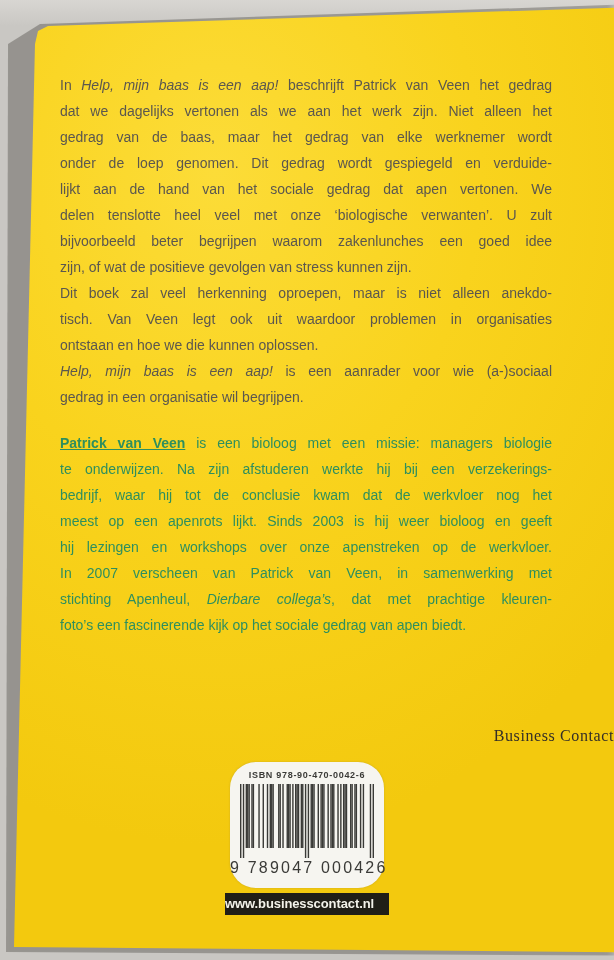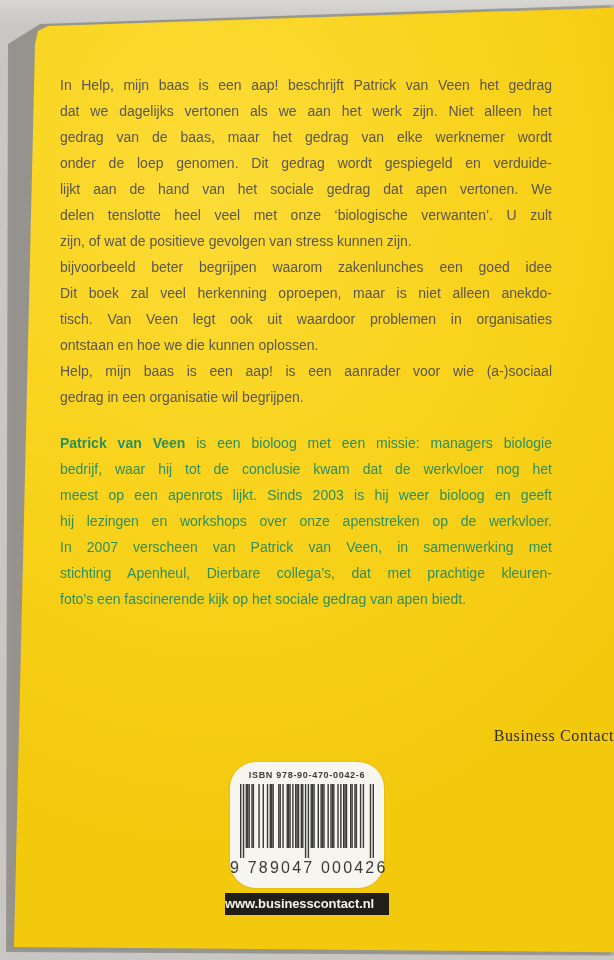--- a/index.html
+++ b/index.html
@@ -22,22 +22,22 @@
   .synopsis{
     position:absolute;left:60px;top:72px;width:492px;
     font-size:14px;line-height:26px;color:var(--text-body);
   }
   .bio{
     position:absolute;left:60px;top:430px;width:492px;
     font-size:14px;line-height:26px;color:var(--text-bio);
   }
   .tline{text-align:left;}
   .tline.just{text-align:justify;text-align-last:justify;}
-  .seg-italic{}
-  .seg-bold{font-weight:bold;}
+  .seg-italic{font-style:italic;}
+  .seg-bold{font-weight:bold;text-decoration:underline;}
   .publisher{
     position:absolute;left:0;top:727px;width:100%;
     text-align:right;
     font-family:"Liberation Serif", serif;
     font-size:16px;letter-spacing:0.6px;
     color:var(--text-publisher);
   }
   .isbn-panel{
     position:absolute;left:230px;top:762px;width:154px;height:126px;
     background:var(--panel-bg);
@@ -72,31 +72,32 @@
 
 <div class="cover">
 
   <div class="synopsis">
       <div class="tline just"><span class="seg-normal">In </span><span class="seg-italic">Help, mijn baas is een aap!</span><span class="seg-normal"> beschrijft Patrick van Veen het gedrag</span></div>
       <div class="tline just"><span class="seg-normal">dat we dagelijks vertonen als we aan het werk zijn. Niet alleen het</span></div>
       <div class="tline just"><span class="seg-normal">gedrag van de baas, maar het gedrag van elke werknemer wordt</span></div>
       <div class="tline just"><span class="seg-normal">onder de loep genomen. Dit gedrag wordt gespiegeld en verduide-</span></div>
       <div class="tline just"><span class="seg-normal">lijkt aan de hand van het sociale gedrag dat apen vertonen. We</span></div>
       <div class="tline just"><span class="seg-normal">delen tenslotte heel veel met onze ‘biologische verwanten’. U zult</span></div>
+      <div class="tline just"><span class="seg-normal">bijvoorbeeld beter begrijpen waarom zakenlunches een goed idee</span></div>
       <div class="tline"><span class="seg-normal">zijn, of wat de positieve gevolgen van stress kunnen zijn.</span></div>
-      <div class="tline just"><span class="seg-normal">bijvoorbeeld beter begrijpen waarom zakenlunches een goed idee</span></div>
       <div class="tline just"><span class="seg-normal">Dit boek zal veel herkenning oproepen, maar is niet alleen anekdo-</span></div>
       <div class="tline just"><span class="seg-normal">tisch. Van Veen legt ook uit waardoor problemen in organisaties</span></div>
       <div class="tline"><span class="seg-normal">ontstaan en hoe we die kunnen oplossen.</span></div>
       <div class="tline just"><span class="seg-italic">Help, mijn baas is een aap!</span><span class="seg-normal"> is een aanrader voor wie (a-)sociaal</span></div>
       <div class="tline"><span class="seg-normal">gedrag in een organisatie wil begrijpen.</span></div>
     </div>
 
   <div class="bio">
       <div class="tline just"><span class="seg-bold">Patrick van Veen</span><span class="seg-normal"> is een bioloog met een missie: managers biologie</span></div>
+      <div class="tline just"><span class="seg-normal">te onderwijzen. Na zijn afstuderen werkte hij bij een verzekerings-</span></div>
       <div class="tline just"><span class="seg-normal">bedrijf, waar hij tot de conclusie kwam dat de werkvloer nog het</span></div>
       <div class="tline just"><span class="seg-normal">meest op een apenrots lijkt. Sinds 2003 is hij weer bioloog en geeft</span></div>
       <div class="tline just"><span class="seg-normal">hij lezingen en workshops over onze apenstreken op de werkvloer.</span></div>
       <div class="tline just"><span class="seg-normal">In 2007 verscheen van Patrick van Veen, in samenwerking met</span></div>
       <div class="tline just"><span class="seg-normal">stichting Apenheul, </span><span class="seg-italic">Dierbare collega’s</span><span class="seg-normal">, dat met prachtige kleuren-</span></div>
       <div class="tline"><span class="seg-normal">foto’s een fascinerende kijk op het sociale gedrag van apen biedt.</span></div>
     </div>
 
   <div class="publisher">Business Contact</div>
 

